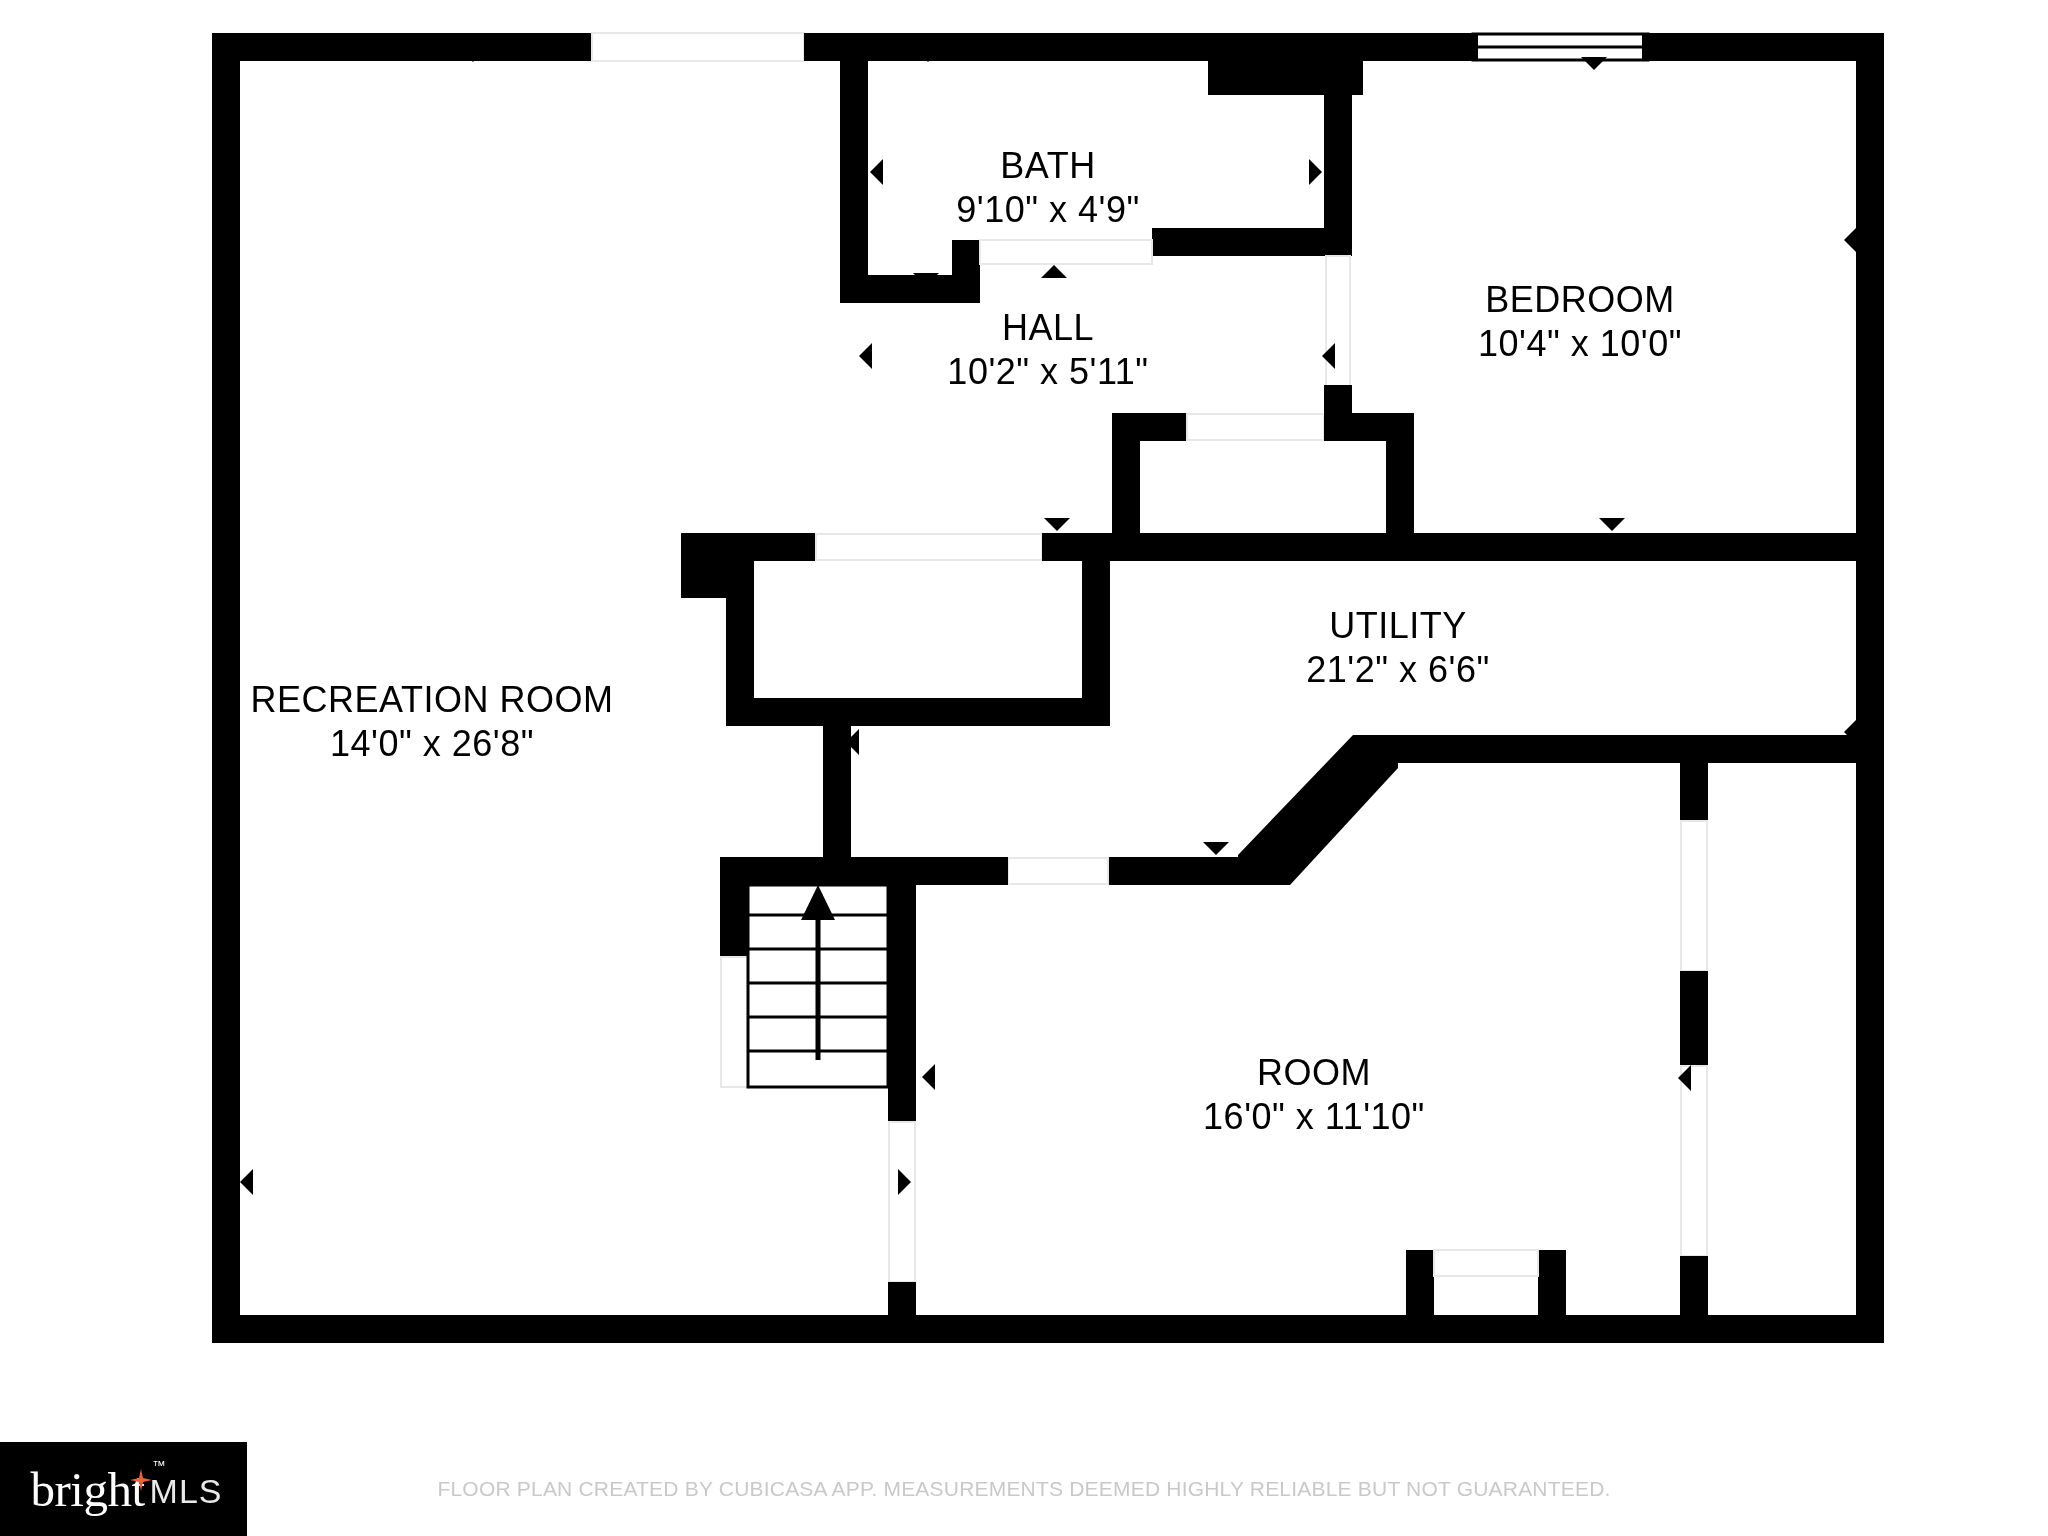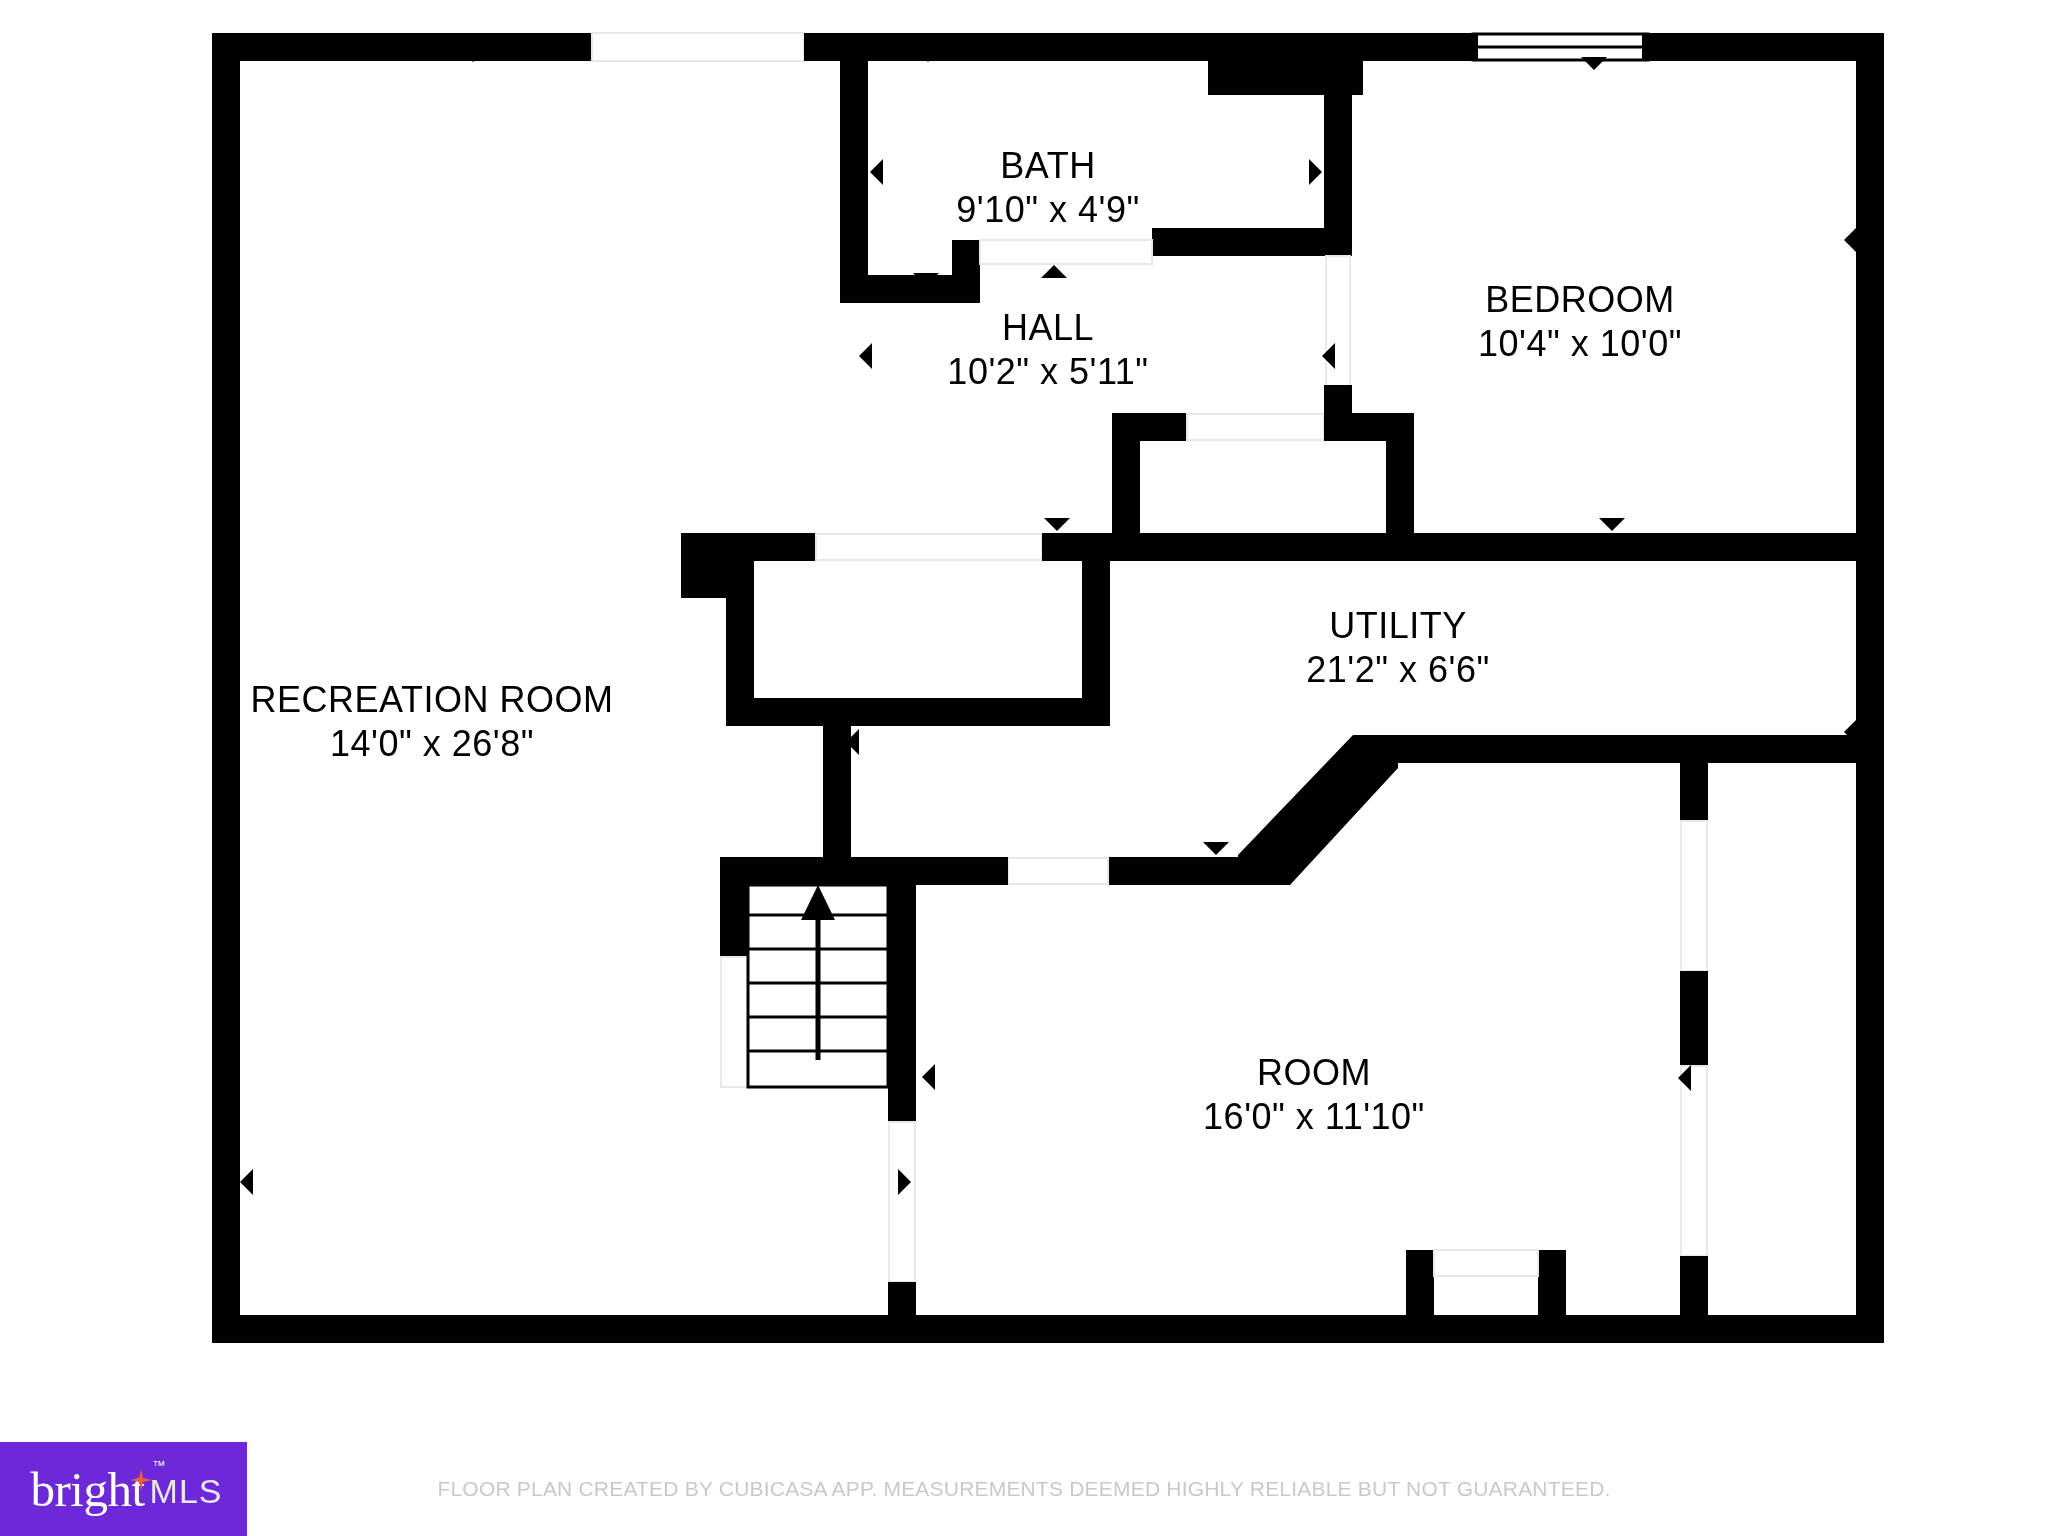--- a/index.html
+++ b/index.html
@@ -53,21 +53,21 @@
     top: 1442px;
     width: 2048px;
     height: 94px;
   }
   #brand-logo-box {
     position: absolute;
     left: 0;
     top: 0;
     width: 247px;
     height: 94px;
-    background: #6d28d9;
+    background: #000000;
     display: flex;
     align-items: center;
     justify-content: center;
   }
   .brand-wordmark {
     position: relative;
     display: inline-block;
     color: #ffffff;
     font-family: "Liberation Serif", serif;
     font-size: 49px;

